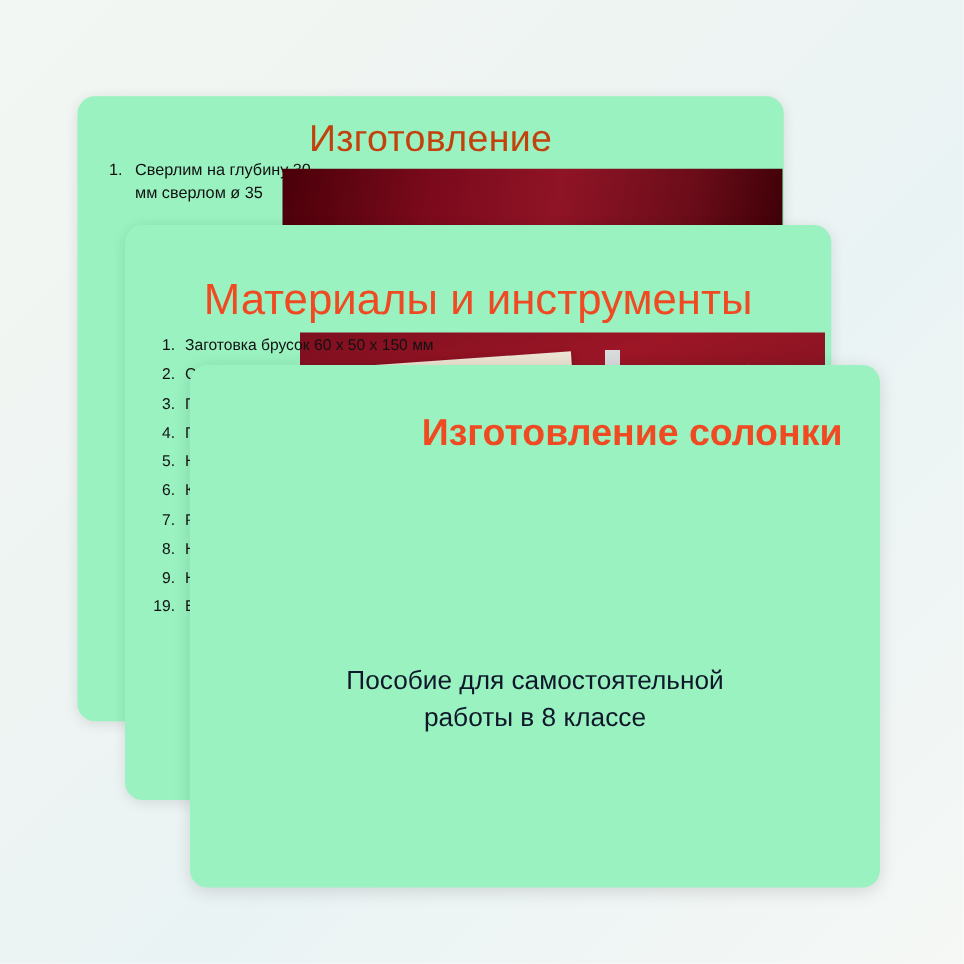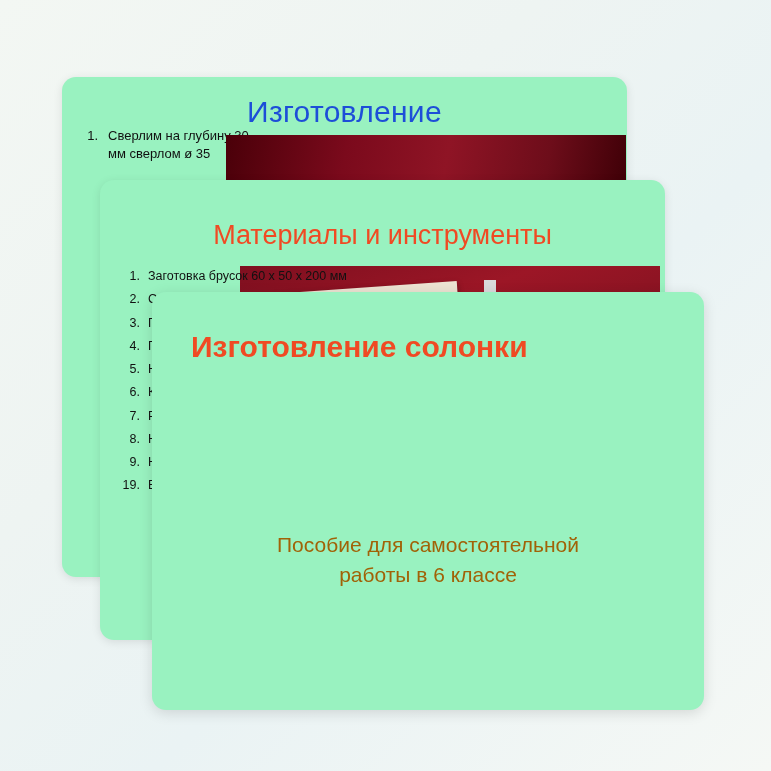--- a/index.html
+++ b/index.html
@@ -30,21 +30,21 @@
     left: 62px;
     top: 77px;
     width: 565px;
     height: 500px;
   }
   #slide-making .title {
     position: absolute;
     left: 0; right: 0;
     top: 18px;
     text-align: center;
-    color: #1d4ed8;
+    color: #c2410c;
     font-size: 30px;
     letter-spacing: 0.3px;
   }
   #slide-making .steps {
     position: absolute;
     left: 8px;
     top: 50px;
     width: 180px;
     font-size: 13px;
     color: #111;
@@ -75,21 +75,21 @@
     top: 180px;
     width: 565px;
     height: 460px;
   }
   #slide-materials .title {
     position: absolute;
     left: 0; right: 0;
     top: 40px;
     text-align: center;
     color: #f04a23;
-    font-size: 27px;
+    font-size: 35px;
   }
   #slide-materials .photo {
     position: absolute;
     left: 140px;
     top: 86px;
     width: 420px;
     height: 122px;
     background: linear-gradient(160deg, #7e0f1f 0%, #9c1626 40%, #73101d 100%);
   }
   #slide-materials .photo .board {
@@ -154,33 +154,33 @@
     top: 292px;
     width: 552px;
     height: 418px;
     box-shadow: 0 3px 14px rgba(0,0,0,0.13);
   }
   #slide-title .main-title {
     position: absolute;
     left: 39px;
     right: 30px;
     top: 36px;
-    text-align: left;
+    text-align: right;
     color: #f04a23;
     font-size: 30px;
     font-weight: bold;
     line-height: 1.28;
   }
   #slide-title .subtitle {
     position: absolute;
     left: 40px;
     right: 40px;
     top: 238px;
     text-align: center;
-    color: #a16207;
+    color: #0f172a;
     font-size: 21px;
     line-height: 1.42;
   }
 </style>
 </head>
 <body>
 
 <div id="stage">
 
   <div class="slide" id="slide-making">
@@ -198,21 +198,21 @@
     <div class="title">Материалы и инструменты</div>
     <div class="photo">
       <div class="board"></div>
       <div class="board2"></div>
       <div class="tool"></div>
       <div class="tool2"></div>
     </div>
     <div class="list">
       <div class="item">
         <span class="num">1.</span>
-        <span class="txt">Заготовка брусок 60 х 50 х 200 мм</span>
+        <span class="txt">Заготовка брусок 60 х 50 х 150 мм</span>
       </div>
       <div class="item">
         <span class="num">2.</span>
         <span class="txt">С</span>
       </div>
       <div class="item">
         <span class="num">3.</span>
         <span class="txt">П</span>
       </div>
       <div class="item">
@@ -245,17 +245,17 @@
       </div>
     </div>
   </div>
 
   <div class="slide" id="slide-title">
     <div class="main-title">
       <div>Изготовление солонки</div>
     </div>
     <div class="subtitle">
       <div>Пособие для самостоятельной</div>
-      <div>работы в 6 классе</div>
+      <div>работы в 8 классе</div>
     </div>
   </div>
 
 </div>
 
 </body></html>

